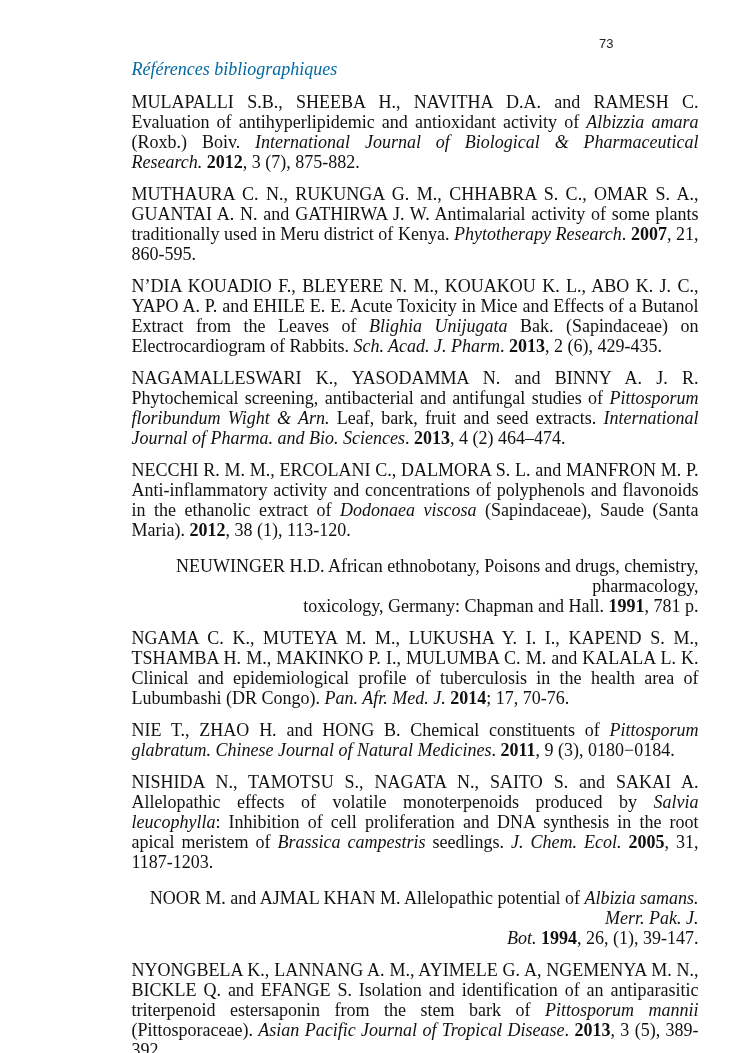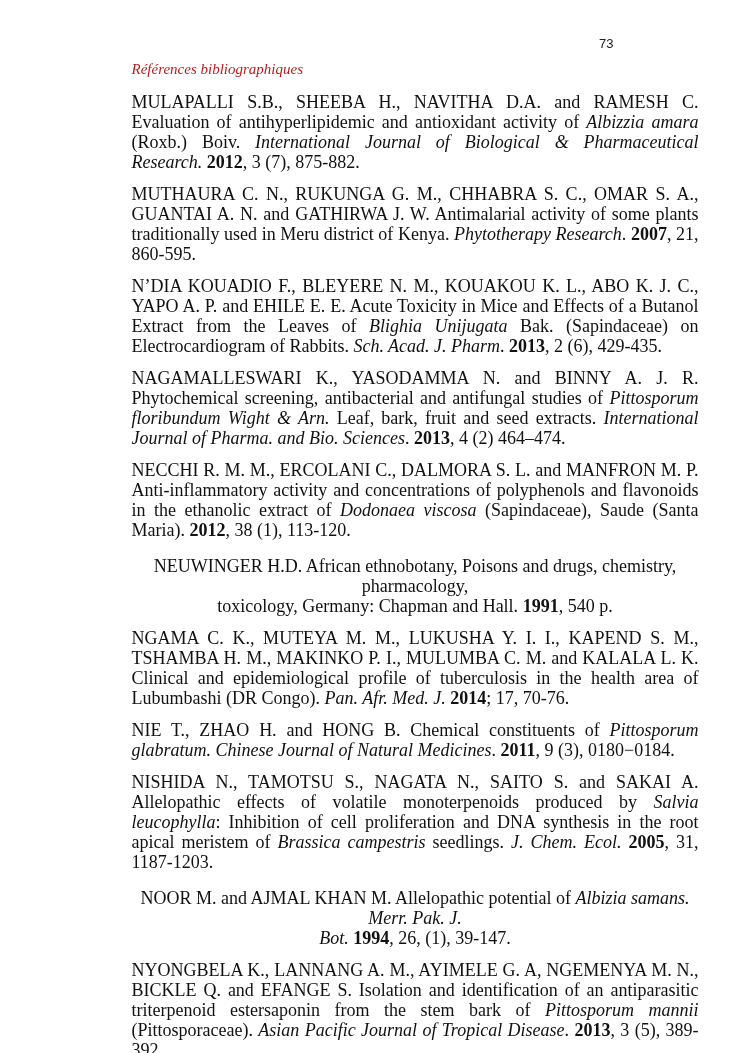--- a/index.html
+++ b/index.html
@@ -23,54 +23,54 @@
     font-family: "Liberation Sans", sans-serif;
     font-size: 13px;
     line-height: 15px;
     color: #222222;
   }
   .section-title {
     margin-top: 9px;
     margin-bottom: 13px;
     font-family: "Liberation Serif", serif;
     font-style: italic;
-    font-size: 15px;
+    font-size: 18px;
     line-height: 19px;
-    color: #b91c1c;
+    color: #0369a1;
   }
   .references {
     width: 567px;
   }
   p.ref {
     margin: 0 0 12px 0;
     font-family: "Liberation Serif", serif;
     font-size: 18px;
     line-height: 20px;
     text-align: justify;
     color: #111111;
   }
   p.ref.left {
-    text-align: center;
+    text-align: right;
     margin-top: 16px;
   }
   p.ref .it { font-style: italic; }
   p.ref .bd { font-weight: bold; }
 </style>
 </head>
 <body>
 
 <div class="page">
   <div class="page-number">73</div>
   <div class="section-title">Références bibliographiques</div>
   <div class="references">
       <p class="ref"><span>MULAPALLI S.B., SHEEBA H., NAVITHA D.A. and RAMESH C. Evaluation of antihyperlipidemic and antioxidant activity of </span><span class="it">Albizzia amara</span><span> (Roxb.) Boiv. </span><span class="it">International Journal of Biological &amp; Pharmaceutical Research.</span><span> </span><span class="bd">2012</span><span>, 3 (7), 875-882.</span></p>
       <p class="ref"><span>MUTHAURA C. N., RUKUNGA G. M., CHHABRA S. C., OMAR S. A., GUANTAI A. N. and GATHIRWA J. W. Antimalarial activity of some plants traditionally used in Meru district of Kenya. </span><span class="it">Phytotherapy Research</span><span>. </span><span class="bd">2007</span><span>, 21, 860-595.</span></p>
       <p class="ref"><span>N’DIA KOUADIO F., BLEYERE N. M., KOUAKOU K. L., ABO K. J. C., YAPO A. P. and EHILE E. E. Acute Toxicity in Mice and Effects of a Butanol Extract from the Leaves of </span><span class="it">Blighia Unijugata</span><span> Bak. (Sapindaceae) on Electrocardiogram of Rabbits. </span><span class="it">Sch. Acad. J. Pharm</span><span>. </span><span class="bd">2013</span><span>, 2 (6), 429-435.</span></p>
       <p class="ref"><span>NAGAMALLESWARI K., YASODAMMA N. and BINNY A. J. R. Phytochemical screening, antibacterial and antifungal studies of </span><span class="it">Pittosporum floribundum Wight &amp; Arn.</span><span> Leaf, bark, fruit and seed extracts. </span><span class="it">International Journal of Pharma. and Bio. Sciences</span><span>. </span><span class="bd">2013</span><span>, 4 (2) 464–474.</span></p>
       <p class="ref"><span>NECCHI R. M. M., ERCOLANI C., DALMORA S. L. and MANFRON M. P. Anti-inflammatory activity and concentrations of polyphenols and flavonoids in the ethanolic extract of </span><span class="it">Dodonaea viscosa</span><span> (Sapindaceae), Saude (Santa Maria). </span><span class="bd">2012</span><span>, 38 (1), 113-120.</span></p>
-      <p class="ref left"><span>NEUWINGER H.D. African ethnobotany, Poisons and drugs, chemistry, pharmacology,</span><br><span>toxicology, Germany: Chapman and Hall. </span><span class="bd">1991</span><span>, 540 p.</span></p>
+      <p class="ref left"><span>NEUWINGER H.D. African ethnobotany, Poisons and drugs, chemistry, pharmacology,</span><br><span>toxicology, Germany: Chapman and Hall. </span><span class="bd">1991</span><span>, 781 p.</span></p>
       <p class="ref"><span>NGAMA C. K., MUTEYA M. M., LUKUSHA Y. I. I., KAPEND S. M., TSHAMBA H. M., MAKINKO P. I., MULUMBA C. M. and KALALA L. K. Clinical and epidemiological profile of tuberculosis in the health area of Lubumbashi (DR Congo). </span><span class="it">Pan. Afr. Med. J.</span><span> </span><span class="bd">2014</span><span>; 17, 70-76.</span></p>
       <p class="ref"><span>NIE T., ZHAO H. and HONG B. Chemical constituents of </span><span class="it">Pittosporum glabratum. Chinese Journal of Natural Medicines</span><span>. </span><span class="bd">2011</span><span>, 9 (3), 0180−0184.</span></p>
       <p class="ref"><span>NISHIDA N., TAMOTSU S., NAGATA N., SAITO S. and SAKAI A. Allelopathic effects of volatile monoterpenoids produced by </span><span class="it">Salvia leucophylla</span><span>: Inhibition of cell proliferation and DNA synthesis in the root apical meristem of </span><span class="it">Brassica campestris</span><span> seedlings. </span><span class="it">J. Chem. Ecol.</span><span> </span><span class="bd">2005</span><span>, 31, 1187-1203.</span></p>
       <p class="ref left"><span>NOOR M. and AJMAL KHAN M. Allelopathic potential of </span><span class="it">Albizia samans. Merr. Pak. J.</span><br><span class="it">Bot.</span><span> </span><span class="bd">1994</span><span>, 26, (1), 39-147.</span></p>
       <p class="ref"><span>NYONGBELA K., LANNANG A. M., AYIMELE G. A, NGEMENYA M. N., BICKLE Q. and EFANGE S. Isolation and identification of an antiparasitic triterpenoid estersaponin from the stem bark of </span><span class="it">Pittosporum mannii</span><span> (Pittosporaceae). </span><span class="it">Asian Pacific Journal of Tropical Disease</span><span>. </span><span class="bd">2013</span><span>, 3 (5), 389-392.</span></p>
     </div>
 </div>
 
 </body></html>

